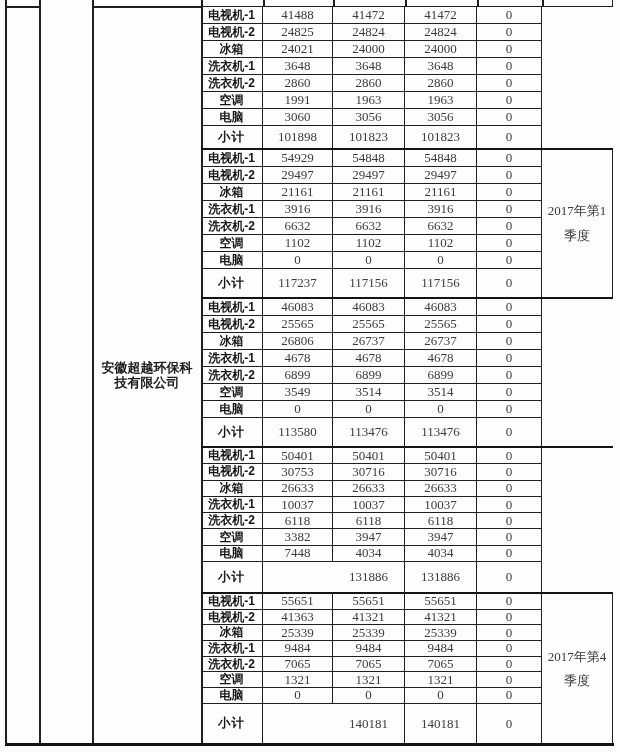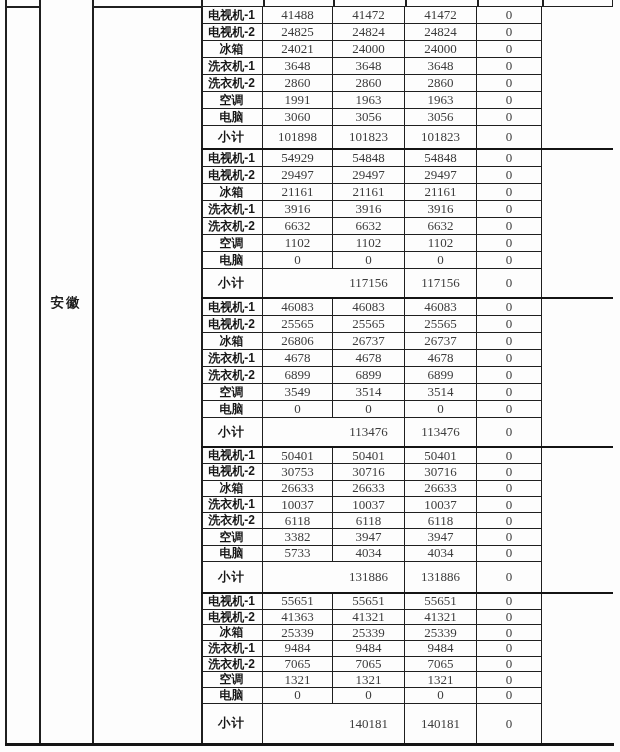--- a/index.html
+++ b/index.html
@@ -95,24 +95,24 @@
   <div class="vstub" style="left:333px"></div>
   <div class="vstub" style="left:405px"></div>
   <div class="vstub" style="left:477px"></div>
   <div class="vstub" style="left:542px"></div>
   <div class="vstub" style="left:611.5px"></div>
 
   <div class="hseg" style="left:5px;width:35px"></div>
   <div class="hseg" style="left:92px;width:110px"></div>
 
 
-  <div class="province-cell">
-    <span class="province-text">安徽</span>
+
+  <div class="company-cell">
+    <span class="company-text">安徽超越环保科技有限公司</span>
   </div>
-
 
   <div class="block b1">
       <div class="cell c-cat" style="grid-area: 1 / 1;">电视机-1</div>
       <div class="cell c-num" style="grid-area: 1 / 2;">41488</div>
       <div class="cell c-num" style="grid-area: 1 / 3;">41472</div>
       <div class="cell c-num" style="grid-area: 1 / 4;">41472</div>
       <div class="cell c-num" style="grid-area: 1 / 5;">0</div>
       <div class="cell c-cat" style="grid-area: 2 / 1;">电视机-2</div>
       <div class="cell c-num" style="grid-area: 2 / 2;">24825</div>
       <div class="cell c-num" style="grid-area: 2 / 3;">24824</div>
@@ -143,20 +143,21 @@
       <div class="cell c-num" style="grid-area: 7 / 3;">3056</div>
       <div class="cell c-num" style="grid-area: 7 / 4;">3056</div>
       <div class="cell c-num" style="grid-area: 7 / 5;">0</div>
       <div class="cell c-cat c-sublabel r8" style="grid-area: 8 / 1;">小计</div>
       <div class="cell c-num r8" style="grid-area: 8 / 2;">101898</div>
       <div class="cell c-num r8" style="grid-area: 8 / 3;">101823</div>
       <div class="cell c-num r8" style="grid-area: 8 / 4;">101823</div>
       <div class="cell c-num r8" style="grid-area: 8 / 5;">0</div>
     </div>
   <div class="block b2">
+      <div class="cell c-quarter">2017年第1季度</div>
       <div class="cell c-cat" style="grid-area: 1 / 1;">电视机-1</div>
       <div class="cell c-num" style="grid-area: 1 / 2;">54929</div>
       <div class="cell c-num" style="grid-area: 1 / 3;">54848</div>
       <div class="cell c-num" style="grid-area: 1 / 4;">54848</div>
       <div class="cell c-num" style="grid-area: 1 / 5;">0</div>
       <div class="cell c-cat" style="grid-area: 2 / 1;">电视机-2</div>
       <div class="cell c-num" style="grid-area: 2 / 2;">29497</div>
       <div class="cell c-num" style="grid-area: 2 / 3;">29497</div>
       <div class="cell c-num" style="grid-area: 2 / 4;">29497</div>
       <div class="cell c-num" style="grid-area: 2 / 5;">0</div>
@@ -179,20 +180,21 @@
       <div class="cell c-num" style="grid-area: 6 / 2;">1102</div>
       <div class="cell c-num" style="grid-area: 6 / 3;">1102</div>
       <div class="cell c-num" style="grid-area: 6 / 4;">1102</div>
       <div class="cell c-num" style="grid-area: 6 / 5;">0</div>
       <div class="cell c-cat" style="grid-area: 7 / 1;">电脑</div>
       <div class="cell c-num" style="grid-area: 7 / 2;">0</div>
       <div class="cell c-num" style="grid-area: 7 / 3;">0</div>
       <div class="cell c-num" style="grid-area: 7 / 4;">0</div>
       <div class="cell c-num" style="grid-area: 7 / 5;">0</div>
       <div class="cell c-cat c-sublabel r8" style="grid-area: 8 / 1;">小计</div>
+      <div class="cell c-num r8" style="grid-area: 8 / 2;">117237</div>
       <div class="cell c-num r8" style="grid-area: 8 / 3;">117156</div>
       <div class="cell c-num r8" style="grid-area: 8 / 4;">117156</div>
       <div class="cell c-num r8" style="grid-area: 8 / 5;">0</div>
     </div>
   <div class="block b3">
       <div class="cell c-cat" style="grid-area: 1 / 1;">电视机-1</div>
       <div class="cell c-num" style="grid-area: 1 / 2;">46083</div>
       <div class="cell c-num" style="grid-area: 1 / 3;">46083</div>
       <div class="cell c-num" style="grid-area: 1 / 4;">46083</div>
       <div class="cell c-num" style="grid-area: 1 / 5;">0</div>
@@ -220,20 +222,21 @@
       <div class="cell c-num" style="grid-area: 6 / 2;">3549</div>
       <div class="cell c-num" style="grid-area: 6 / 3;">3514</div>
       <div class="cell c-num" style="grid-area: 6 / 4;">3514</div>
       <div class="cell c-num" style="grid-area: 6 / 5;">0</div>
       <div class="cell c-cat" style="grid-area: 7 / 1;">电脑</div>
       <div class="cell c-num" style="grid-area: 7 / 2;">0</div>
       <div class="cell c-num" style="grid-area: 7 / 3;">0</div>
       <div class="cell c-num" style="grid-area: 7 / 4;">0</div>
       <div class="cell c-num" style="grid-area: 7 / 5;">0</div>
       <div class="cell c-cat c-sublabel r8" style="grid-area: 8 / 1;">小计</div>
+      <div class="cell c-num r8" style="grid-area: 8 / 2;">113580</div>
       <div class="cell c-num r8" style="grid-area: 8 / 3;">113476</div>
       <div class="cell c-num r8" style="grid-area: 8 / 4;">113476</div>
       <div class="cell c-num r8" style="grid-area: 8 / 5;">0</div>
     </div>
   <div class="block b4">
       <div class="cell c-cat" style="grid-area: 1 / 1;">电视机-1</div>
       <div class="cell c-num" style="grid-area: 1 / 2;">50401</div>
       <div class="cell c-num" style="grid-area: 1 / 3;">50401</div>
       <div class="cell c-num" style="grid-area: 1 / 4;">50401</div>
       <div class="cell c-num" style="grid-area: 1 / 5;">0</div>
@@ -256,30 +259,31 @@
       <div class="cell c-num" style="grid-area: 5 / 2;">6118</div>
       <div class="cell c-num" style="grid-area: 5 / 3;">6118</div>
       <div class="cell c-num" style="grid-area: 5 / 4;">6118</div>
       <div class="cell c-num" style="grid-area: 5 / 5;">0</div>
       <div class="cell c-cat" style="grid-area: 6 / 1;">空调</div>
       <div class="cell c-num" style="grid-area: 6 / 2;">3382</div>
       <div class="cell c-num" style="grid-area: 6 / 3;">3947</div>
       <div class="cell c-num" style="grid-area: 6 / 4;">3947</div>
       <div class="cell c-num" style="grid-area: 6 / 5;">0</div>
       <div class="cell c-cat" style="grid-area: 7 / 1;">电脑</div>
-      <div class="cell c-num" style="grid-area: 7 / 2;">5733</div>
+      <div class="cell c-num" style="grid-area: 7 / 2;">7448</div>
       <div class="cell c-num" style="grid-area: 7 / 3;">4034</div>
       <div class="cell c-num" style="grid-area: 7 / 4;">4034</div>
       <div class="cell c-num" style="grid-area: 7 / 5;">0</div>
       <div class="cell c-cat c-sublabel r8" style="grid-area: 8 / 1;">小计</div>
       <div class="cell c-num r8" style="grid-area: 8 / 3;">131886</div>
       <div class="cell c-num r8" style="grid-area: 8 / 4;">131886</div>
       <div class="cell c-num r8" style="grid-area: 8 / 5;">0</div>
     </div>
   <div class="block b5">
+      <div class="cell c-quarter">2017年第4季度</div>
       <div class="cell c-cat" style="grid-area: 1 / 1;">电视机-1</div>
       <div class="cell c-num" style="grid-area: 1 / 2;">55651</div>
       <div class="cell c-num" style="grid-area: 1 / 3;">55651</div>
       <div class="cell c-num" style="grid-area: 1 / 4;">55651</div>
       <div class="cell c-num" style="grid-area: 1 / 5;">0</div>
       <div class="cell c-cat" style="grid-area: 2 / 1;">电视机-2</div>
       <div class="cell c-num" style="grid-area: 2 / 2;">41363</div>
       <div class="cell c-num" style="grid-area: 2 / 3;">41321</div>
       <div class="cell c-num" style="grid-area: 2 / 4;">41321</div>
       <div class="cell c-num" style="grid-area: 2 / 5;">0</div>

